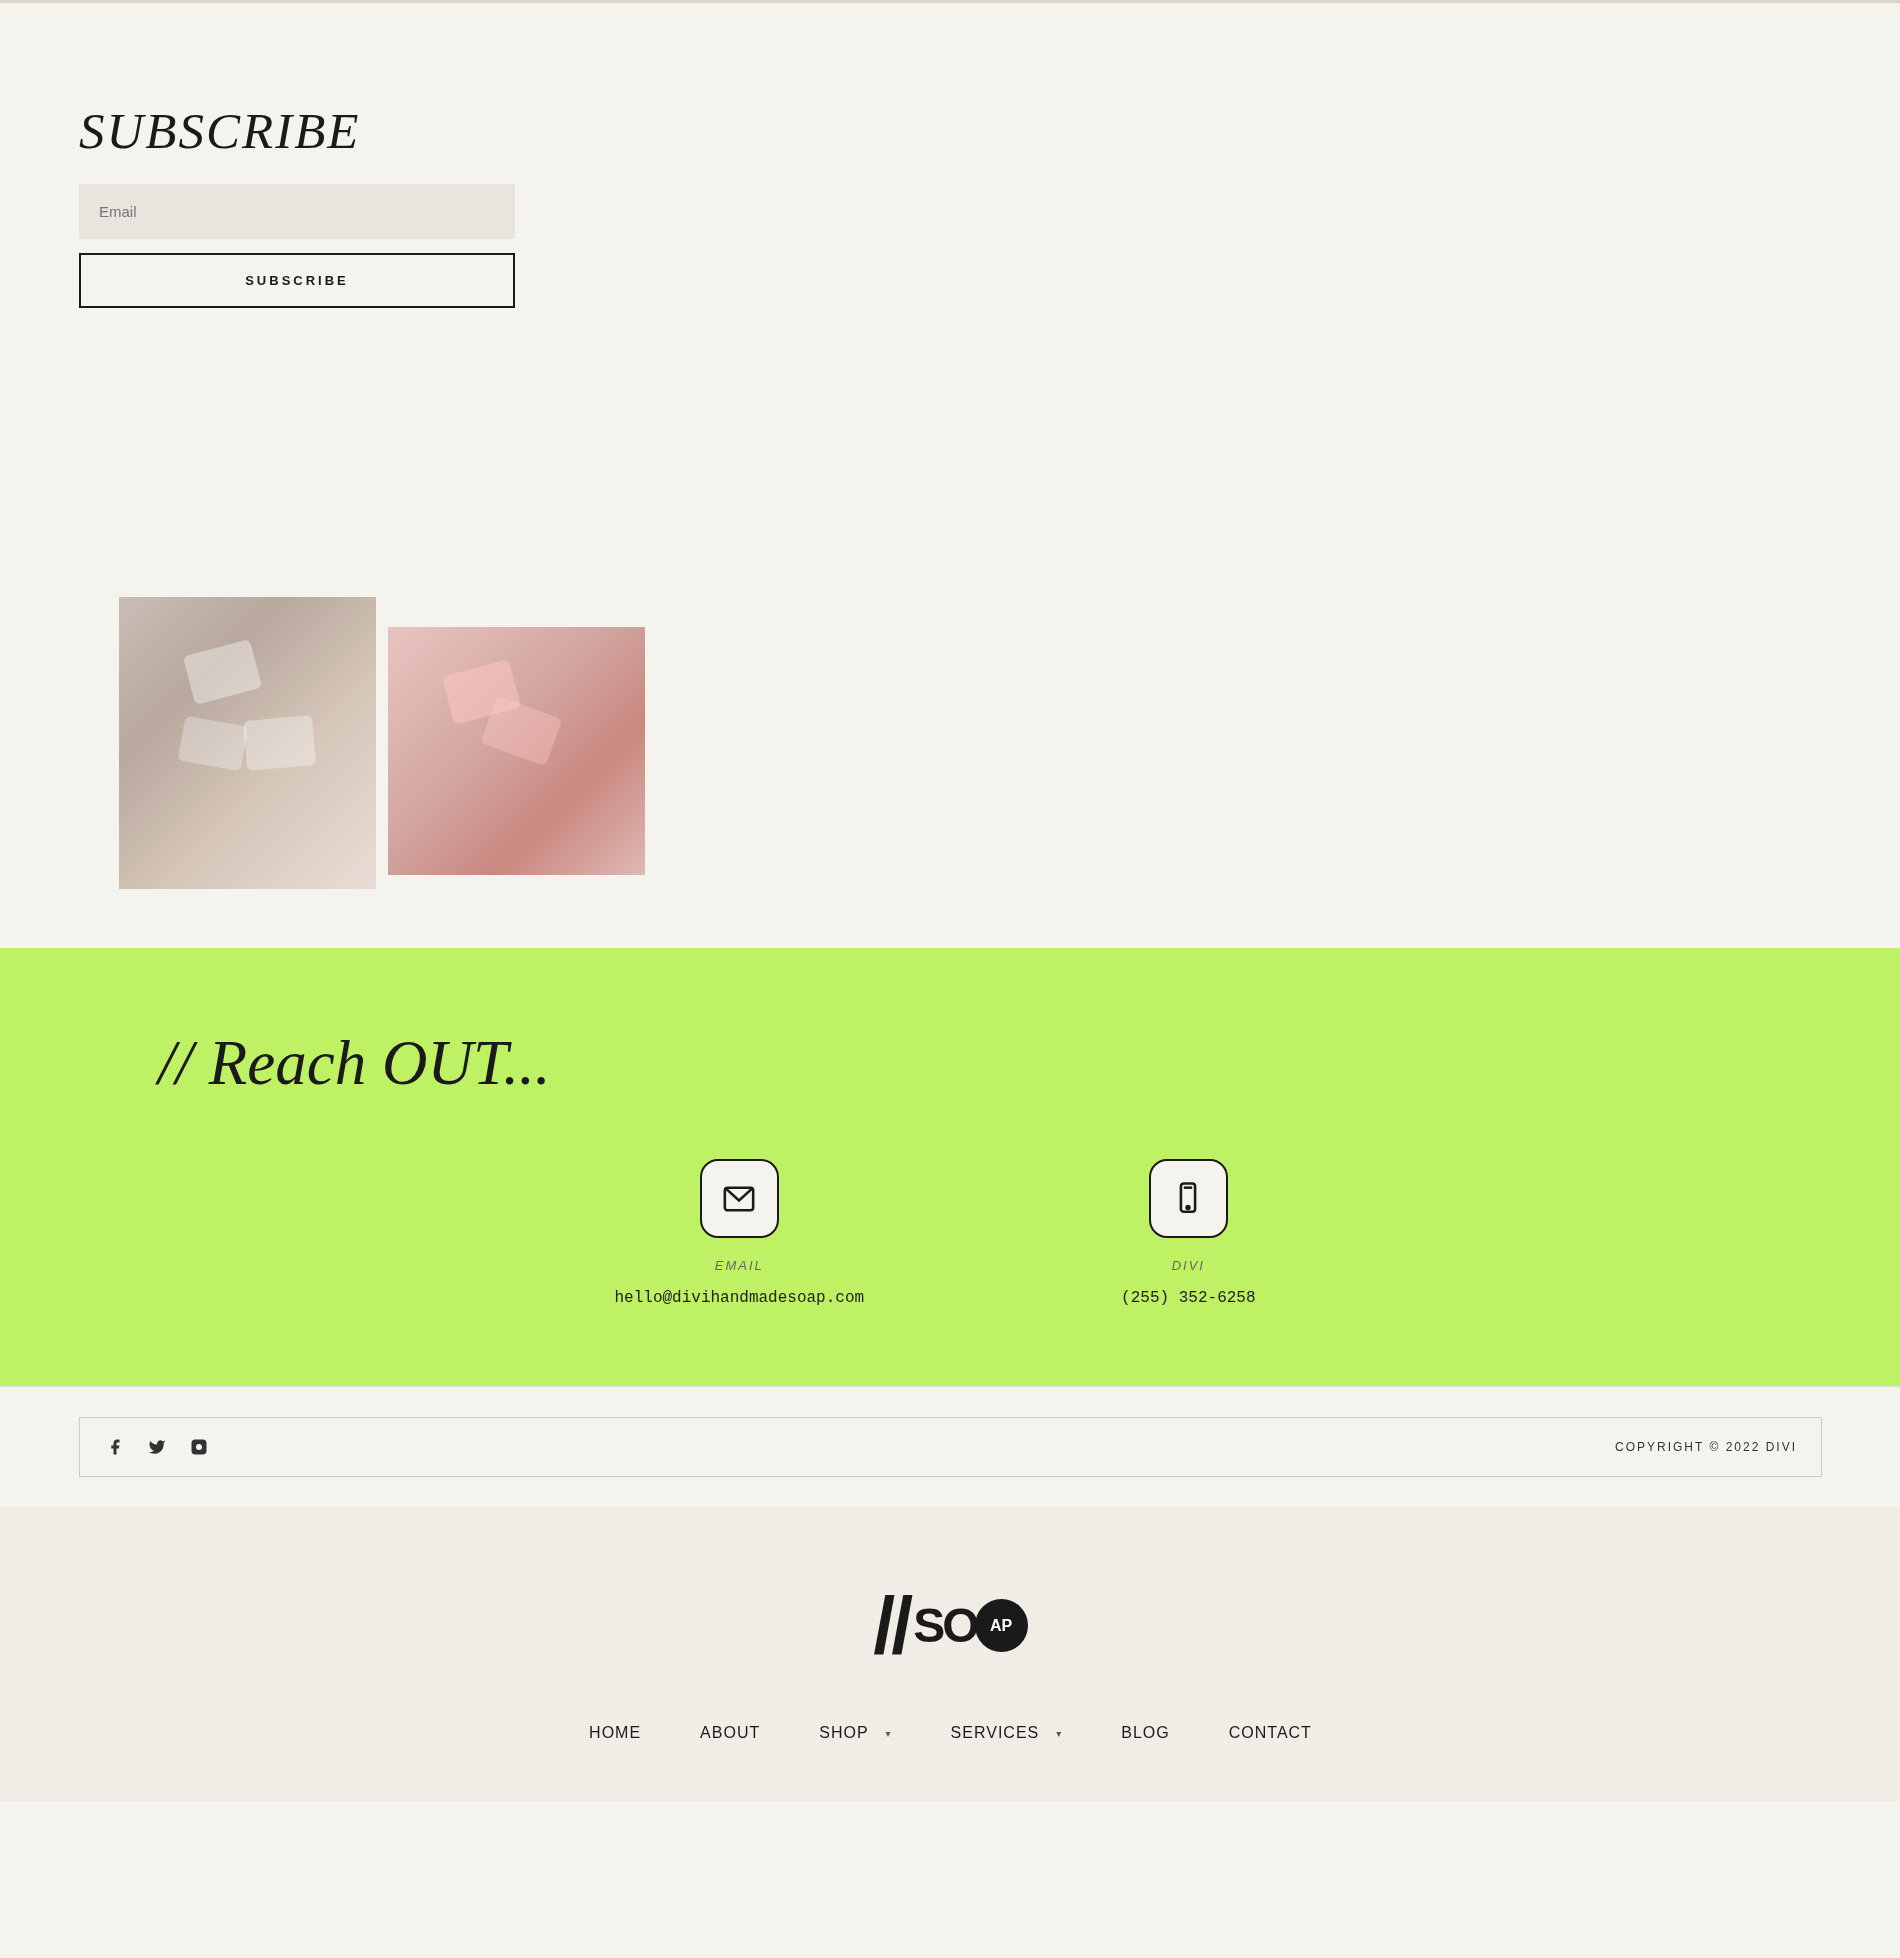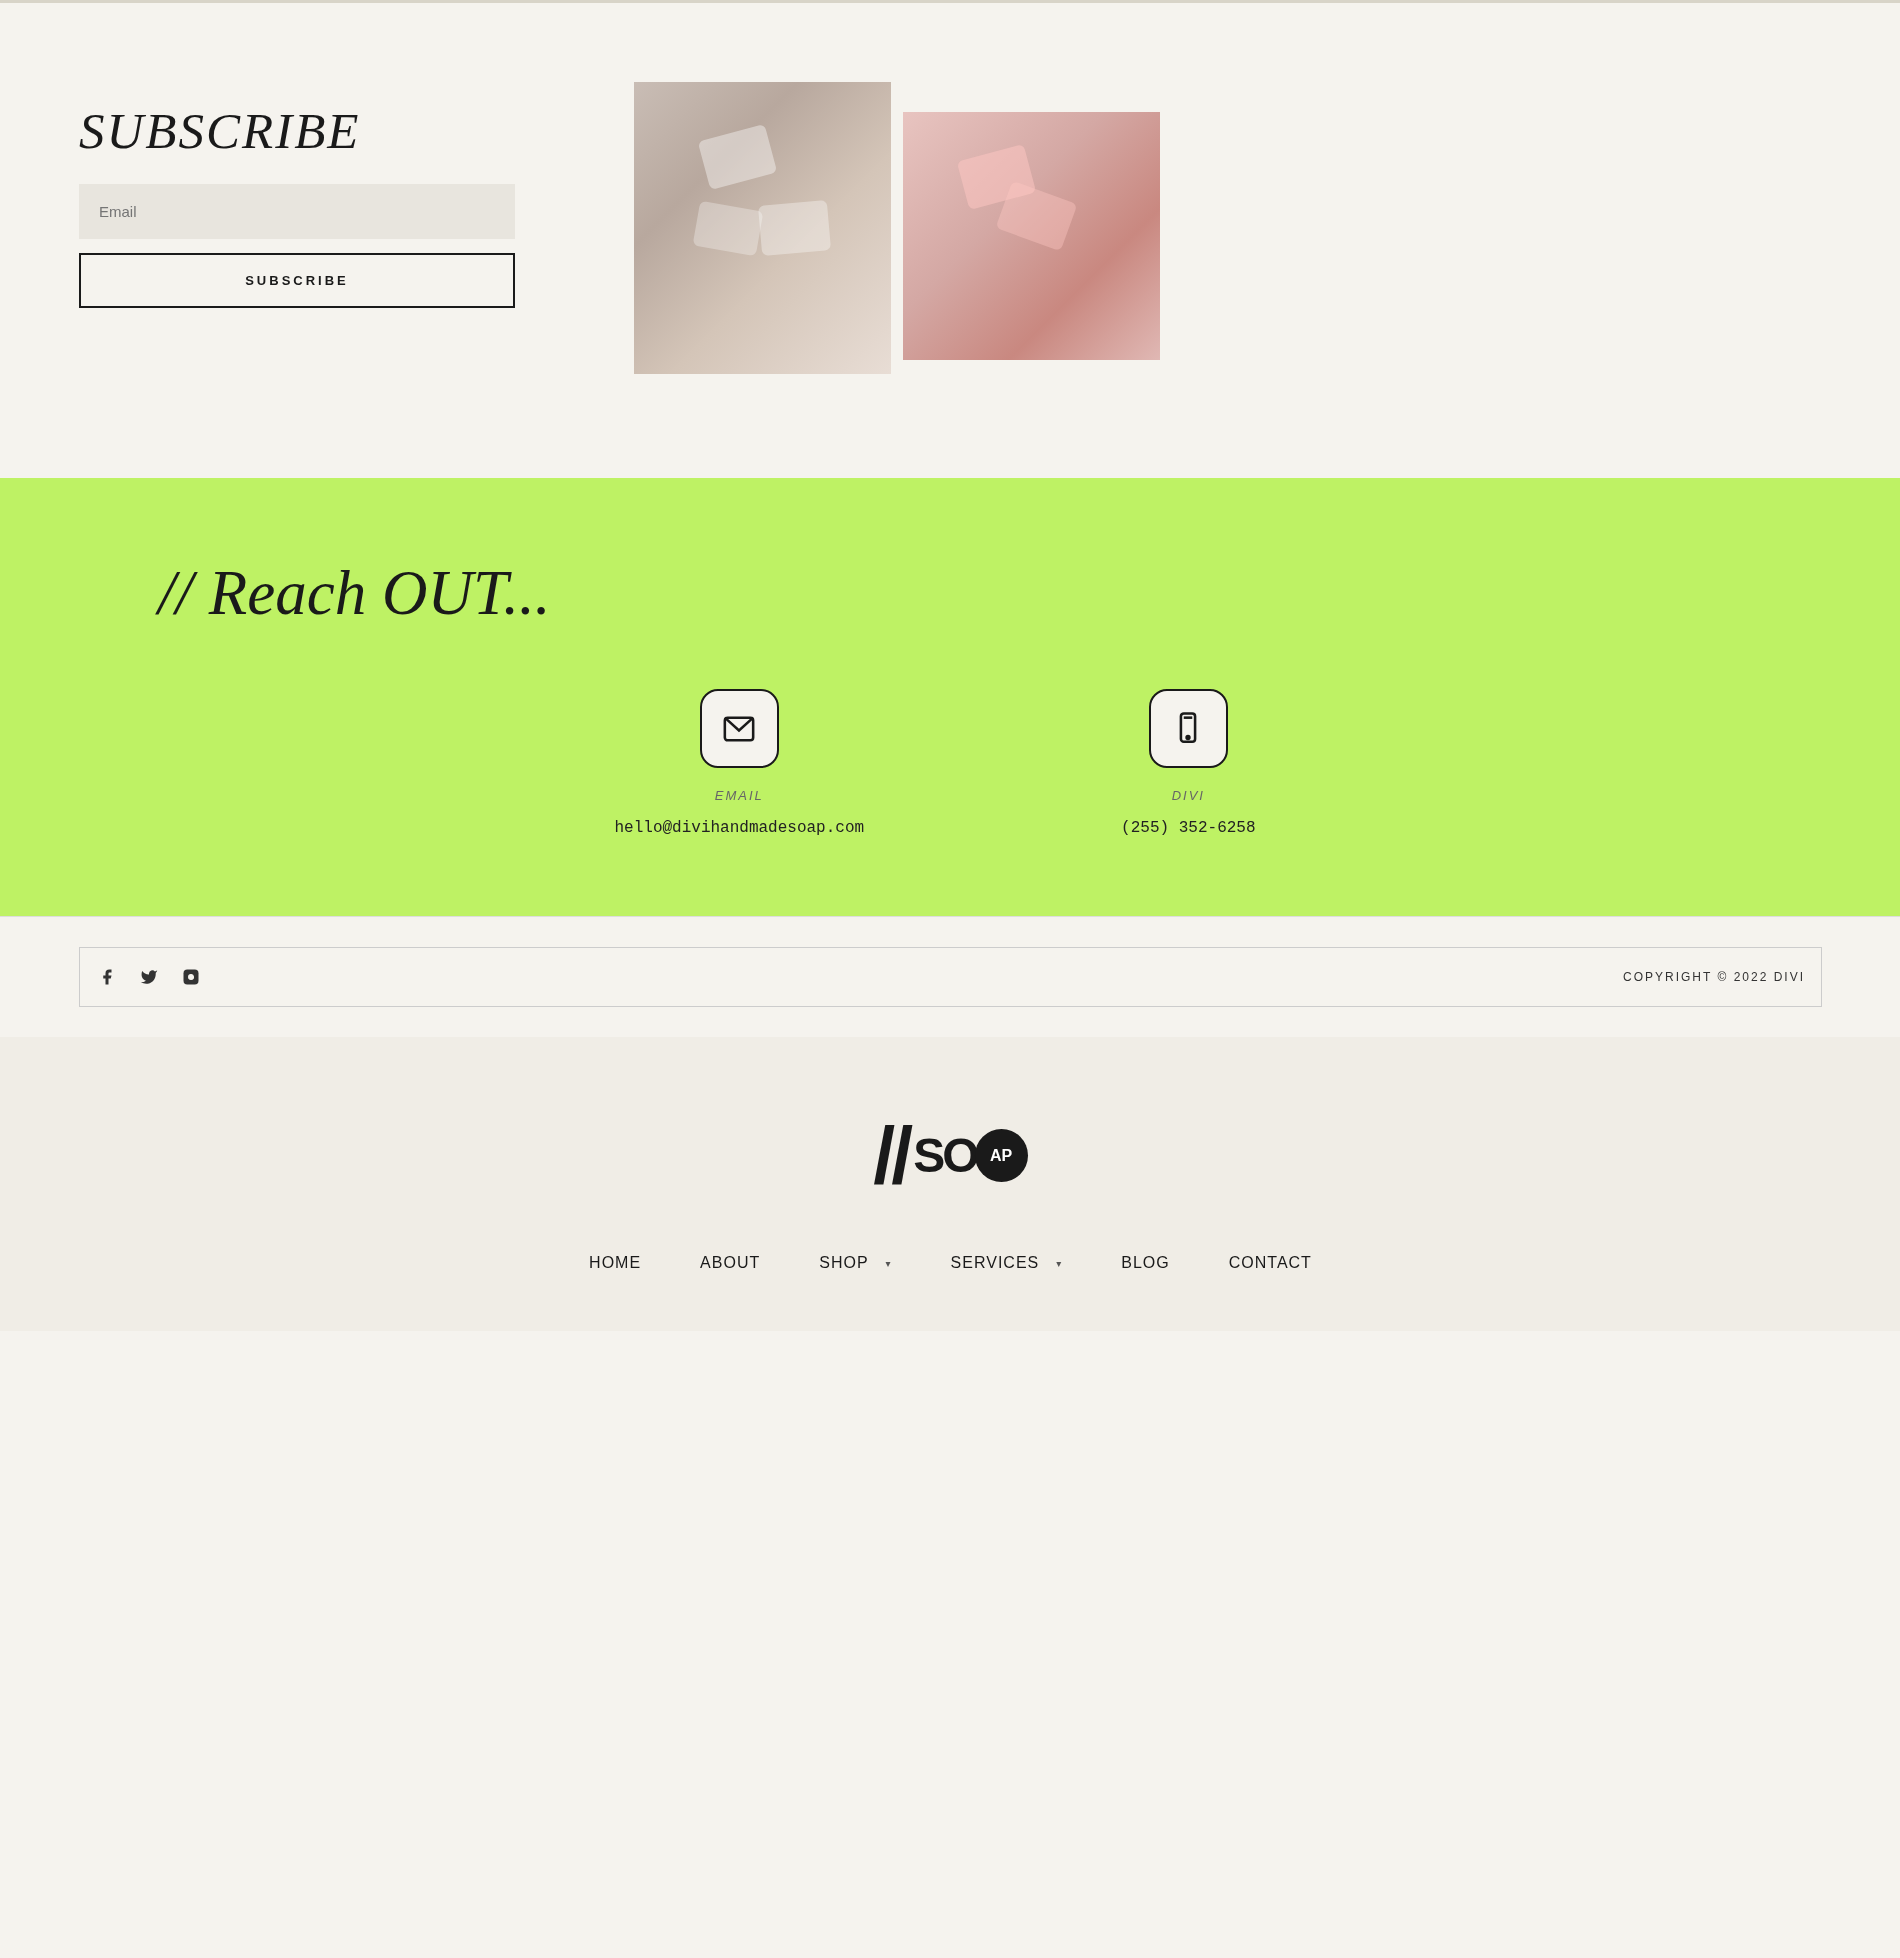--- a/index.html
+++ b/index.html
@@ -18,20 +18,21 @@
       background: #d8d4c8;
     }
 
     
     .subscribe-section {
       display: flex;
       align-items: flex-start;
       padding: 79px 79px 59px 79px;
       background: #f5f3ee;
       min-height: 475px;
+      flex-direction: column;
     }
 
     .subscribe-left {
       flex: 0 0 515px;
       padding-top: 20px;
     }
 
     .subscribe-title {
       font-family: Georgia, serif;
       font-style: italic;
@@ -176,21 +177,21 @@
       background: #f5f3ee;
       border-top: 1px solid #ddd;
       padding: 0 79px;
     }
 
     .footer-bar-inner {
       border: 1px solid #ccc;
       display: flex;
       justify-content: space-between;
       align-items: center;
-      padding: 18px 16px;
+      padding: 18px 24px;
       margin: 30px 0;
     }
 
     .social-icons {
       display: flex;
       gap: 20px;
       align-items: center;
     }
 
     .social-icon {

